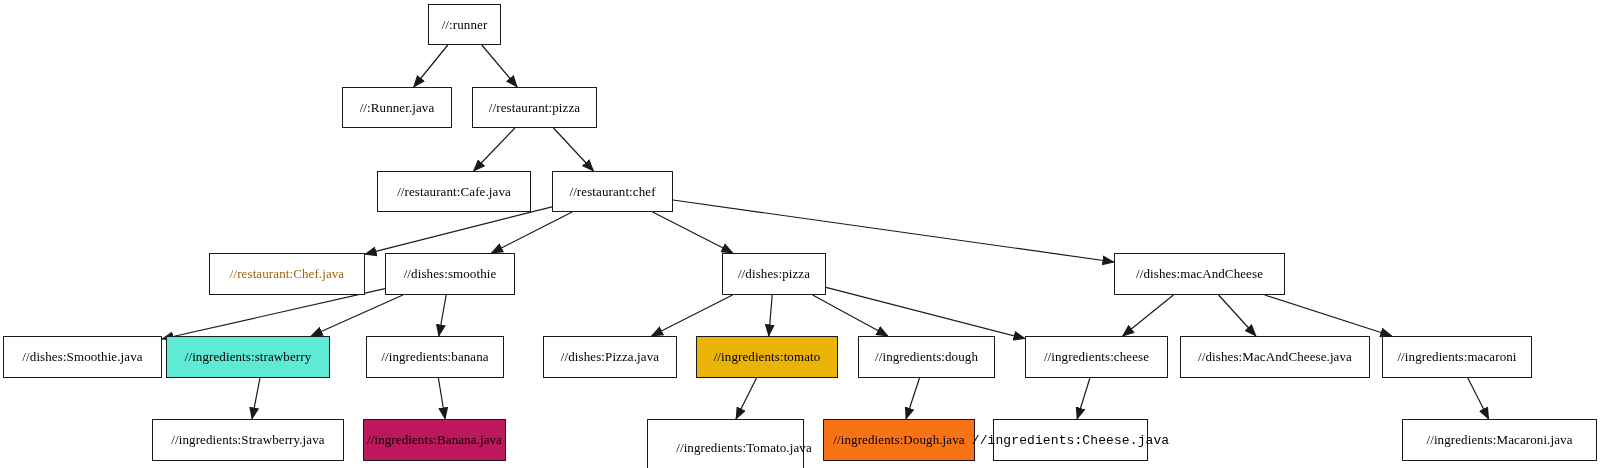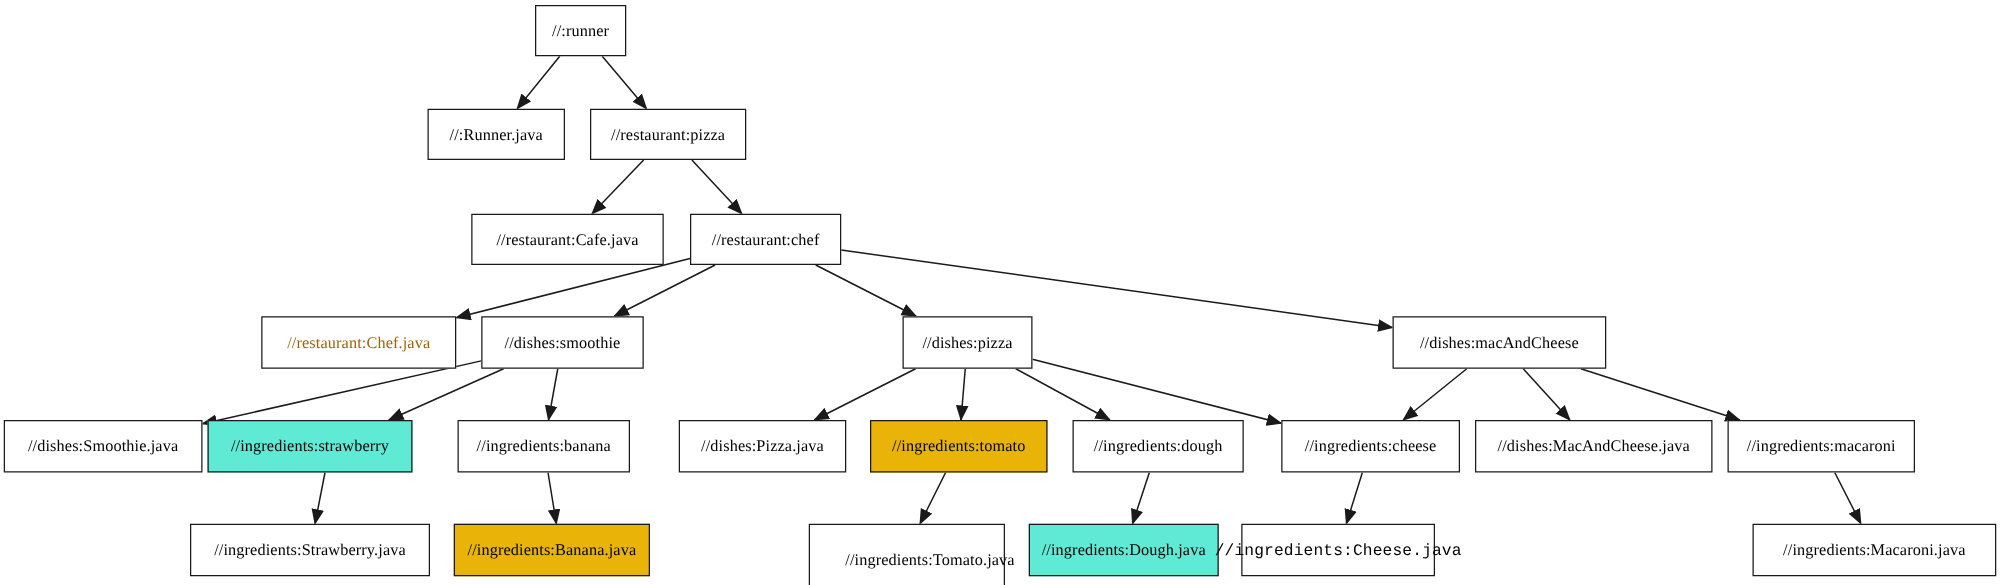--- a/index.html
+++ b/index.html
@@ -87,19 +87,19 @@
       <div class="node" style="left: 3px; top: 336px; width: 159px; height: 42px; border-color: rgb(26, 26, 26); background: rgb(255, 255, 255); color: rgb(0, 0, 0);">//dishes:Smoothie.java</div>
       <div class="node" style="left: 166px; top: 336px; width: 164px; height: 42px; border-color: rgb(26, 26, 26); background: #5eead4; color: rgb(0, 0, 0);">//ingredients:strawberry</div>
       <div class="node" style="left: 366px; top: 336px; width: 138px; height: 42px; border-color: rgb(26, 26, 26); background: rgb(255, 255, 255); color: rgb(0, 0, 0);">//ingredients:banana</div>
       <div class="node" style="left: 543px; top: 336px; width: 134px; height: 42px; border-color: rgb(26, 26, 26); background: rgb(255, 255, 255); color: rgb(0, 0, 0);">//dishes:Pizza.java</div>
       <div class="node" style="left: 696px; top: 336px; width: 142px; height: 42px; border-color: rgb(26, 26, 26); background: #eab308; color: rgb(0, 0, 0);">//ingredients:tomato</div>
       <div class="node" style="left: 858px; top: 336px; width: 137px; height: 42px; border-color: rgb(26, 26, 26); background: rgb(255, 255, 255); color: rgb(0, 0, 0);">//ingredients:dough</div>
       <div class="node" style="left: 1025px; top: 336px; width: 143px; height: 42px; border-color: rgb(26, 26, 26); background: rgb(255, 255, 255); color: rgb(0, 0, 0);">//ingredients:cheese</div>
       <div class="node" style="left: 1180px; top: 336px; width: 190px; height: 42px; border-color: rgb(26, 26, 26); background: rgb(255, 255, 255); color: rgb(0, 0, 0);">//dishes:MacAndCheese.java</div>
       <div class="node" style="left: 1382px; top: 336px; width: 150px; height: 42px; border-color: rgb(26, 26, 26); background: rgb(255, 255, 255); color: rgb(0, 0, 0);">//ingredients:macaroni</div>
       <div class="node" style="left: 152px; top: 419px; width: 192px; height: 42px; border-color: rgb(26, 26, 26); background: rgb(255, 255, 255); color: rgb(0, 0, 0);">//ingredients:Strawberry.java</div>
-      <div class="node" style="left: 363px; top: 419px; width: 157px; height: 42px; border-color: rgb(26, 26, 26); background: #eab308; color: rgb(0, 0, 0); text-align: right;">//ingredients:Banana.java</div>
+      <div class="node" style="left: 363px; top: 419px; width: 143px; height: 42px; border-color: rgb(26, 26, 26); background: #be185d; color: rgb(0, 0, 0); text-align: right;">//ingredients:Banana.java</div>
       <div class="node" style="left: 647px; top: 419px; width: 157px; height: 58px; border-color: rgb(26, 26, 26); background: rgb(255, 255, 255); color: rgb(0, 0, 0); padding-left: 37px;">//ingredients:Tomato.java</div>
-      <div class="node" style="left: 823px; top: 419px; width: 152px; height: 42px; border-color: rgb(26, 26, 26); background: #5eead4; color: rgb(0, 0, 0);">//ingredients:Dough.java</div>
+      <div class="node" style="left: 823px; top: 419px; width: 152px; height: 42px; border-color: rgb(26, 26, 26); background: #f97316; color: rgb(0, 0, 0);">//ingredients:Dough.java</div>
       <div class="node" style="left: 993px; top: 419px; width: 155px; height: 42px; border-color: rgb(26, 26, 26); background: rgb(255, 255, 255); color: rgb(0, 0, 0); font-family: Liberation Mono, monospace;">//ingredients:Cheese.java</div>
       <div class="node" style="left: 1402px; top: 419px; width: 195px; height: 42px; border-color: rgb(26, 26, 26); background: rgb(255, 255, 255); color: rgb(0, 0, 0);">//ingredients:Macaroni.java</div>
     </div>
 </div>
 
 </body></html>

